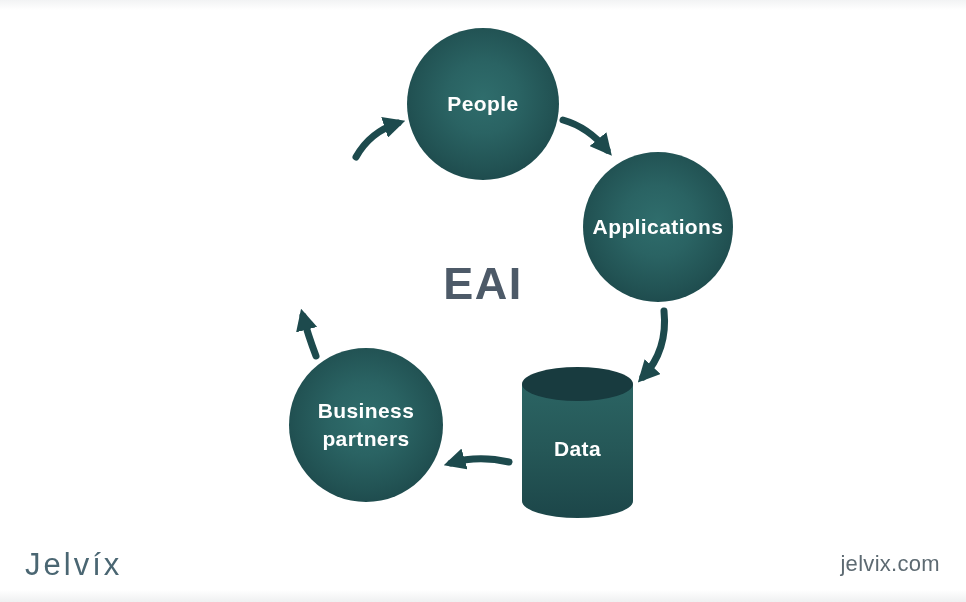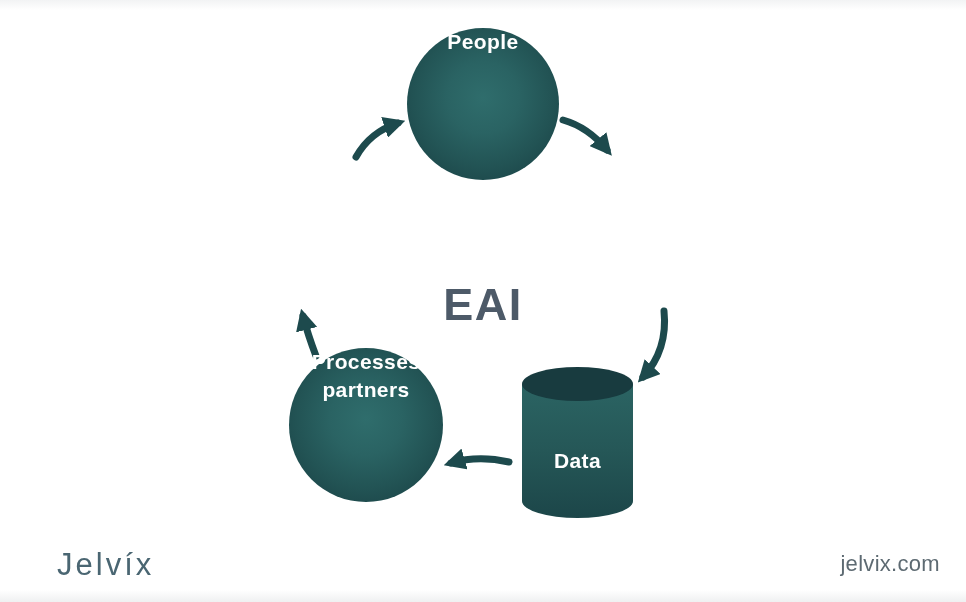--- a/index.html
+++ b/index.html
@@ -26,21 +26,21 @@
     position: absolute; left: 0; top: 0; width: 966px; height: 602px;
     pointer-events: none;
   }
 
   .node-circle {
     position: absolute;
     border-radius: 50%;
     background: radial-gradient(circle at 50% 46%,
       #2f6d6c 0%, #2a6363 32%, #225354 62%, #1b4548 85%, #173d41 100%);
     display: flex;
-    align-items: flex-start;
+    align-items: center;
     justify-content: center;
     text-align: center;
   }
   .node-label {
     color: #ffffff;
     font-size: 21px;
     font-weight: bold;
     letter-spacing: 0.4px;
     line-height: 1.35;
   }
@@ -49,43 +49,41 @@
   .node-processes    { left: 232px; top: 149px; width: 154px; height: 154px; }
   .node-business     { left: 289px; top: 348px; width: 154px; height: 154px; }
   .node-business .node-label { width: 118px; }
 
   .node-cylinder {
     position: absolute;
     left: 522px; top: 367px; width: 111px; height: 151px;
   }
   .node-cylinder .node-label {
     position: absolute;
-    left: 0; top: 80px; width: 111px;
+    left: 0; top: 68px; width: 111px;
     text-align: center;
   }
 
   .diagram-title {
     position: absolute;
     left: 403px; top: 258px; width: 160px;
     text-align: center;
     font-size: 45px;
     font-weight: bold;
     letter-spacing: 1.5px;
     color: #4d5a68;
-    margin-top: 21px;
   }
 
   .footer-logo {
     position: absolute;
     left: 25px; top: 547px;
     font-size: 31px;
     font-weight: 400;
     letter-spacing: 3px;
     color: #4a6672;
-    margin-left: 32px;
   }
   .footer-site {
     position: absolute;
     right: 26px; top: 551px;
     font-size: 22px;
     color: #5d6a72;
     letter-spacing: 0.3px;
   }
 </style>
 </head>
@@ -112,24 +110,27 @@
       <path d="M 664 311 Q 668 350 643 377" marker-end="url(#ah)"></path>
       <path d="M 509 462 Q 478 455 451 463" marker-end="url(#ah)"></path>
       <path d="M 316 356 Q 308 335 303 316" marker-end="url(#ah)"></path>
     </g>
   </svg>
 
   <div class="node-circle node-people">
     <span class="node-label">People</span>
   </div>
 
+  <div class="node-circle node-applications">
+    <span class="node-label">Applications</span>
+  </div>
 
 
   <div class="node-circle node-business">
-    <span class="node-label">Processes partners</span>
+    <span class="node-label">Business partners</span>
   </div>
 
   <div class="node-cylinder">
     <svg width="111" height="151" viewBox="0 0 111 151">
       <path d="M0,17 L0,134 A55.5,17 0 0 0 111,134 L111,17 Z" fill="url(#cylBody)"></path>
       <ellipse cx="55.5" cy="17" rx="55.5" ry="17" fill="#183b3f"></ellipse>
     </svg>
     <span class="node-label">Data</span>
   </div>
 

